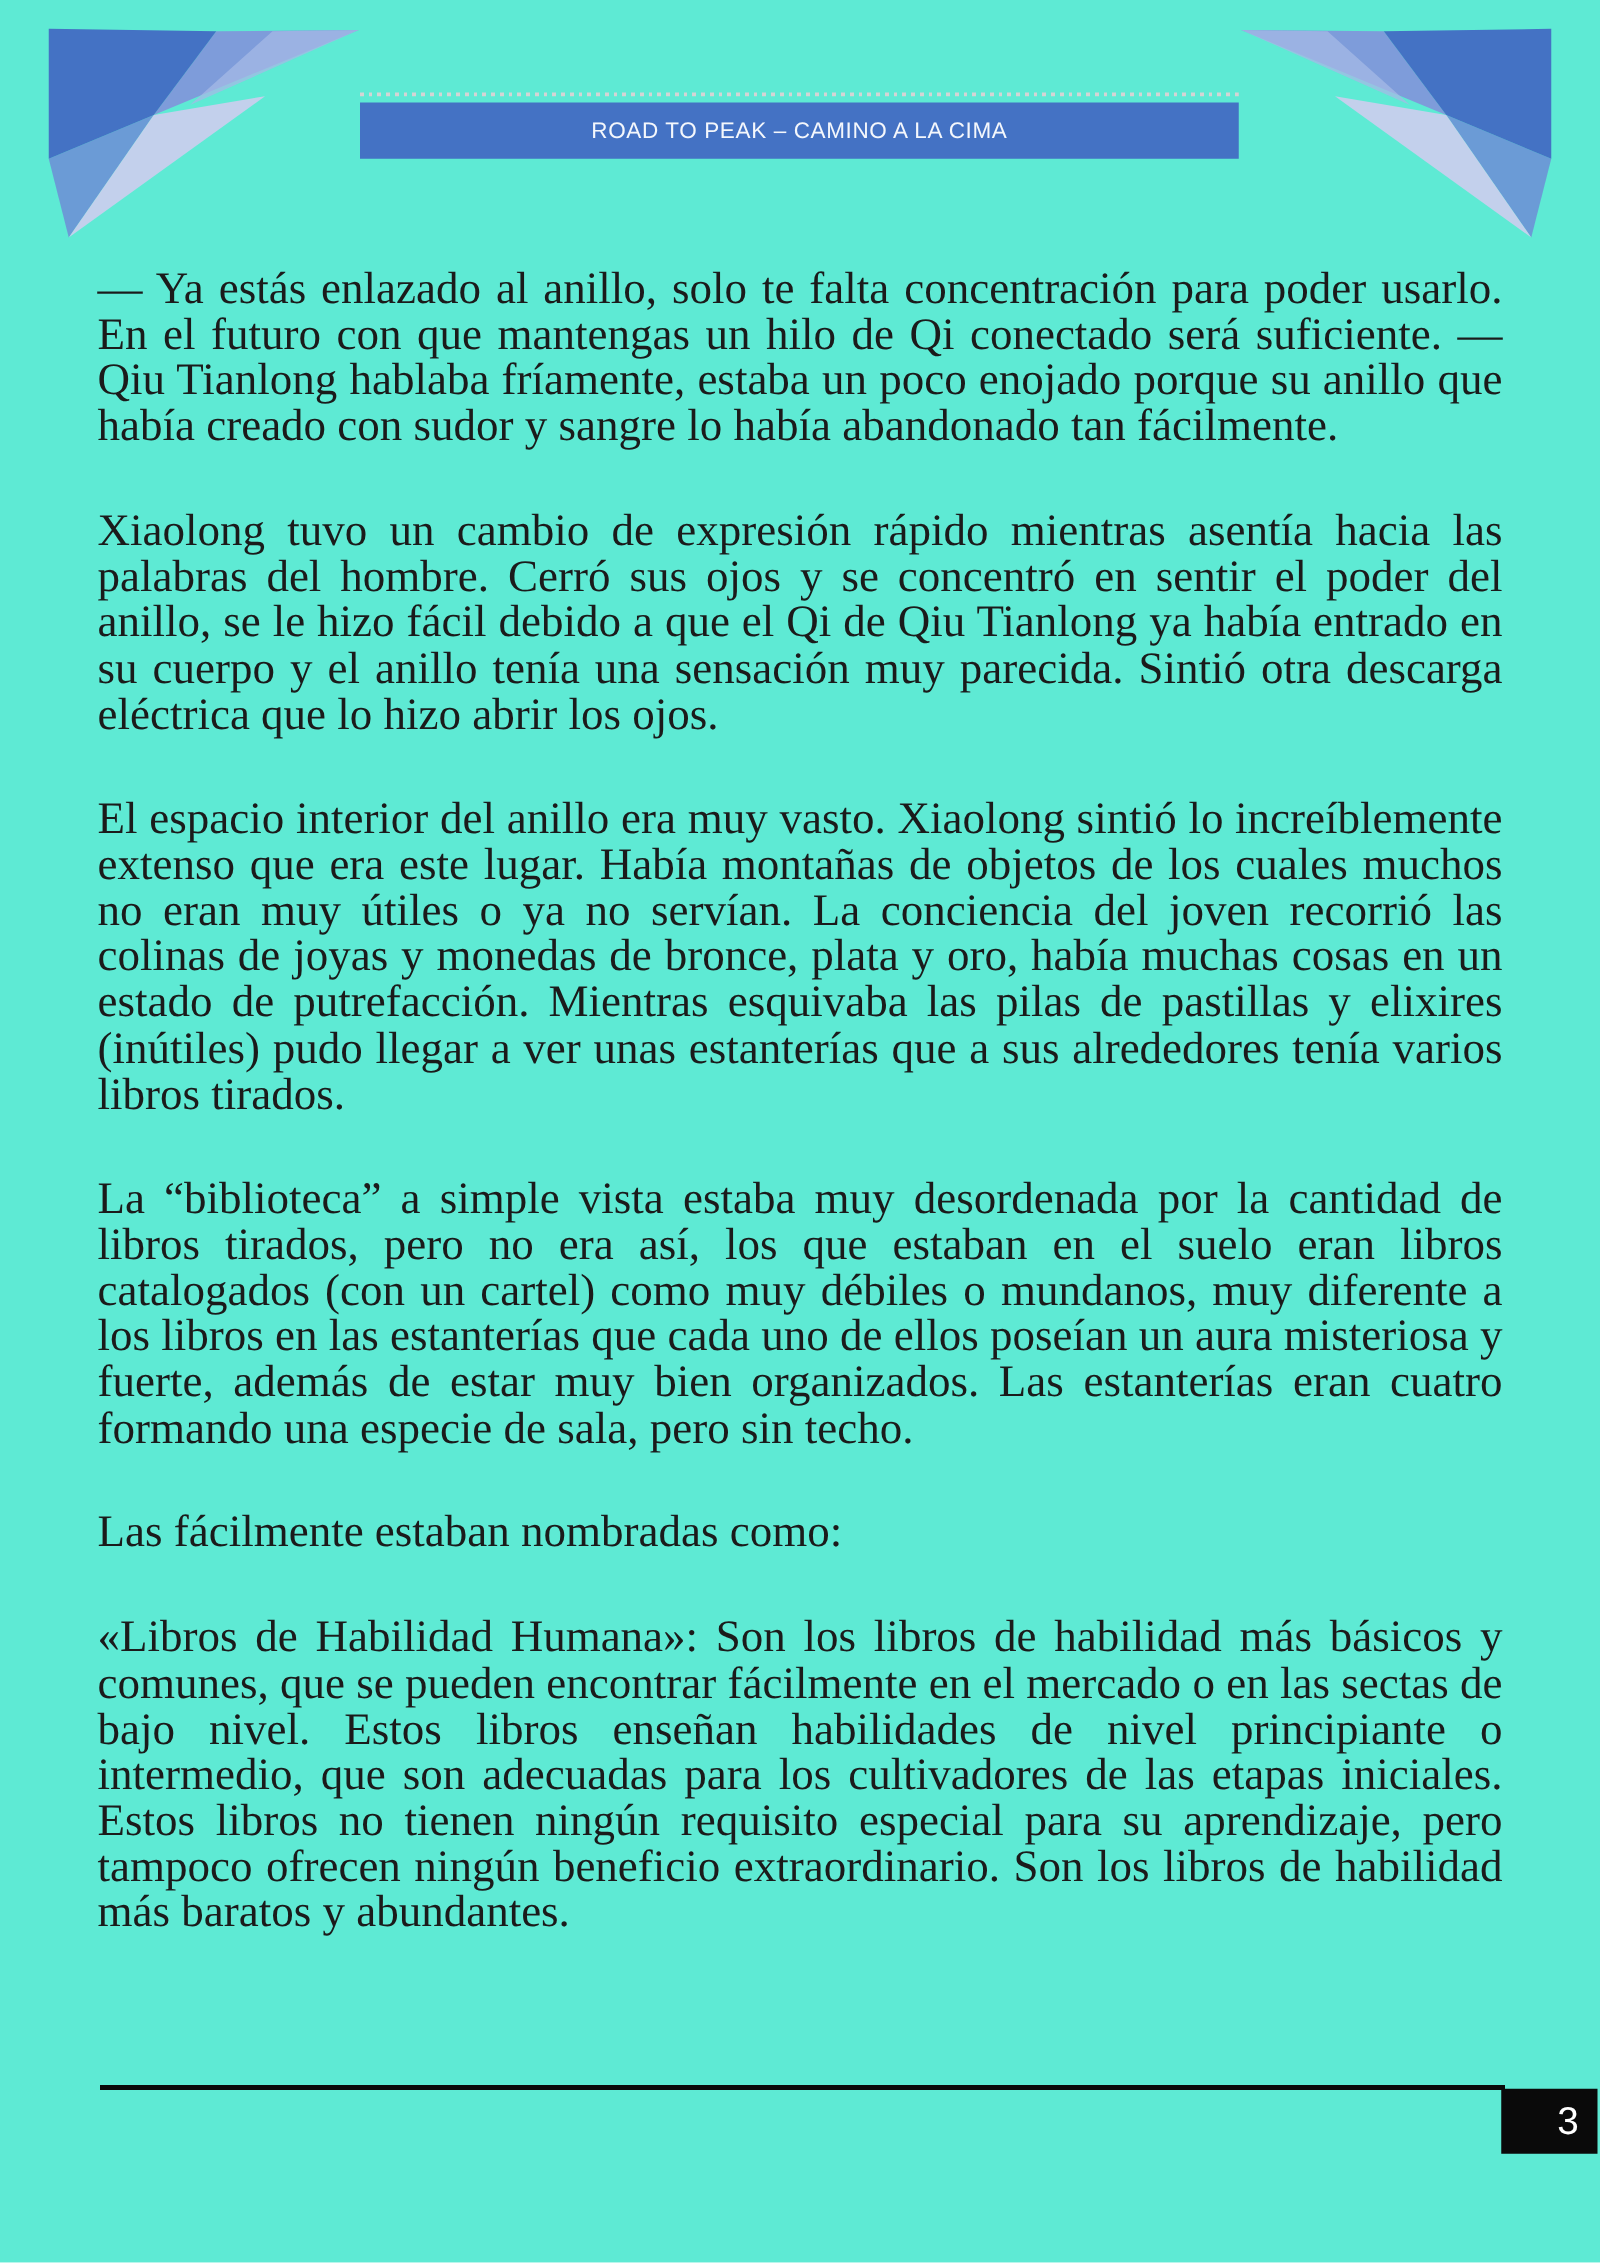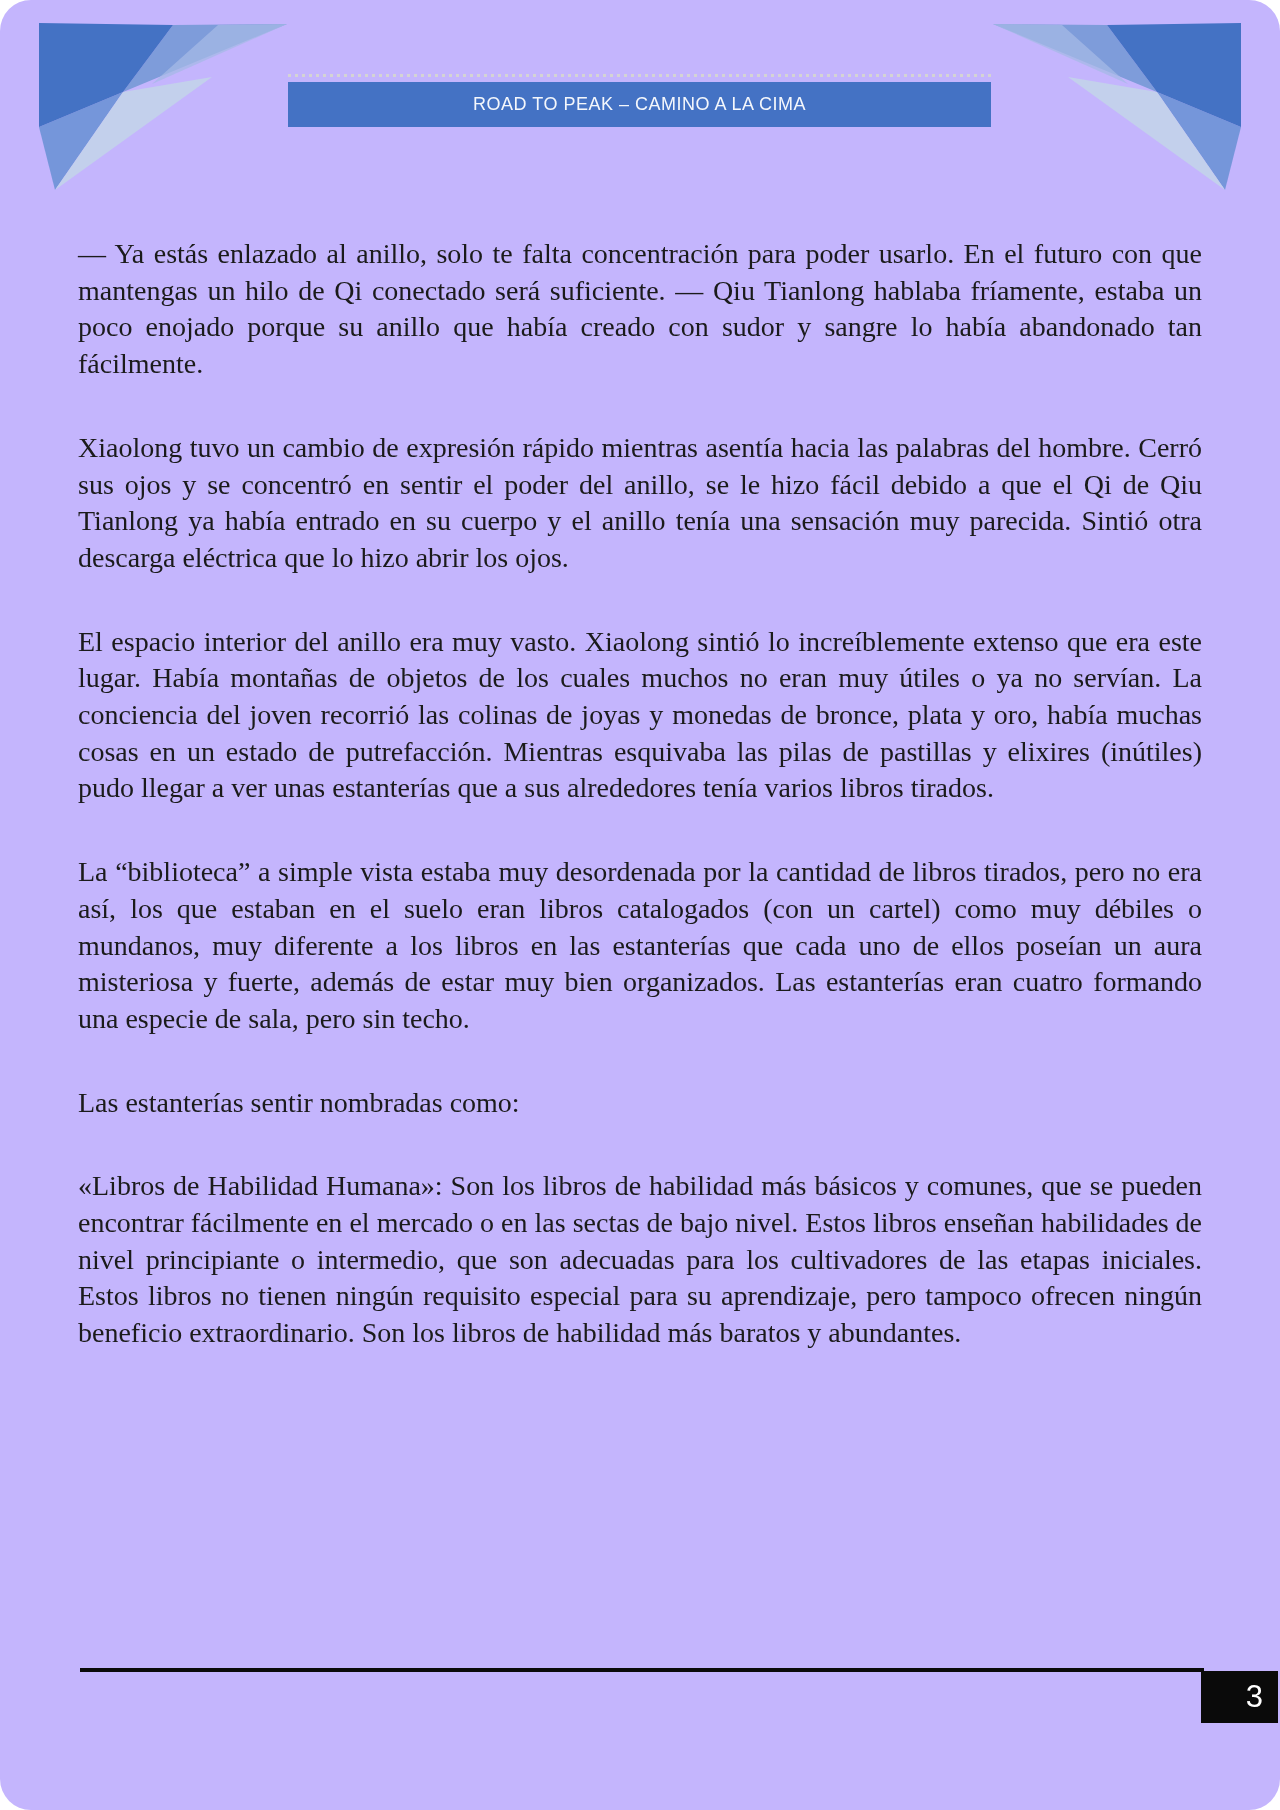--- a/index.html
+++ b/index.html
@@ -12,48 +12,46 @@
     --body-text:#1B1B1B;
     --footer-bar:#0A0A0A;
     --page-number-bg:#0A0A0A;
     --page-number-text:#FFFFFF;
     --dotted-line:#D4D4D4;
   }
   html,body{margin:0;padding:0;background:#ffffff;}
   .page{
     position:relative;
     width:1280px;height:1810px;
-    background:#c4b5fd;
+    background:#5eead4;
     overflow:hidden;
     font-family:"Liberation Serif", serif;
-    border-radius:31px;
   }
   .corner-deco{
     position:absolute;top:0;left:0;width:1280px;height:200px;
     pointer-events:none;
   }
   .dotted-strip{
     position:absolute;left:288px;top:74px;width:703px;height:3px;
     background:repeating-linear-gradient(to right,
       var(--dotted-line) 0 3px, transparent 3px 7px);
   }
   .banner{
     position:absolute;left:288px;top:82px;width:703px;height:45px;
     background:var(--accent-blue);
     display:flex;align-items:center;justify-content:center;
     font-family:"Liberation Sans", sans-serif;
     font-size:18px;letter-spacing:0.5px;
     color:var(--banner-text);
   }
   .body-text{
     position:absolute;left:78px;top:212px;width:1124px;
-    font-size:28px;line-height:36.7px;
+    font-size:36px;line-height:36.7px;
     color:var(--body-text);
     text-align:justify;
-    margin-top:24px;
   }
   .body-text p{margin:0 0 47px 0;}
   .body-text p:last-child{margin-bottom:0;}
   .footer-rule{
     position:absolute;left:80px;top:1668px;width:1124px;height:4px;
     background:var(--footer-bar);
   }
   .page-number-box{
     position:absolute;left:1201px;top:1671px;width:77px;height:52px;
     background:var(--page-number-bg);
@@ -89,21 +87,21 @@
 
   <div class="banner">
     <span>ROAD TO PEAK – CAMINO A LA CIMA</span>
   </div>
 
   <div class="body-text">
     <p>— Ya estás enlazado al anillo, solo te falta concentración para poder usarlo. En el futuro con que mantengas un hilo de Qi conectado será suficiente. — Qiu Tianlong hablaba fríamente, estaba un poco enojado porque su anillo que había creado con sudor y sangre lo había abandonado tan fácilmente.</p>
     <p>Xiaolong tuvo un cambio de expresión rápido mientras asentía hacia las palabras del hombre. Cerró sus ojos y se concentró en sentir el poder del anillo, se le hizo fácil debido a que el Qi de Qiu Tianlong ya había entrado en su cuerpo y el anillo tenía una sensación muy parecida. Sintió otra descarga eléctrica que lo hizo abrir los ojos.</p>
     <p>El espacio interior del anillo era muy vasto. Xiaolong sintió lo increíblemente extenso que era este lugar. Había montañas de objetos de los cuales muchos no eran muy útiles o ya no servían. La conciencia del joven recorrió las colinas de joyas y monedas de bronce, plata y oro, había muchas cosas en un estado de putrefacción. Mientras esquivaba las pilas de pastillas y elixires (inútiles) pudo llegar a ver unas estanterías que a sus alrededores tenía varios libros tirados.</p>
     <p>La “biblioteca” a simple vista estaba muy desordenada por la cantidad de libros tirados, pero no era así, los que estaban en el suelo eran libros catalogados (con un cartel) como muy débiles o mundanos, muy diferente a los libros en las estanterías que cada uno de ellos poseían un aura misteriosa y fuerte, además de estar muy bien organizados. Las estanterías eran cuatro formando una especie de sala, pero sin techo.</p>
-    <p>Las estanterías sentir nombradas como:</p>
+    <p>Las fácilmente estaban nombradas como:</p>
     <p>«Libros de Habilidad Humana»: Son los libros de habilidad más básicos y comunes, que se pueden encontrar fácilmente en el mercado o en las sectas de bajo nivel. Estos libros enseñan habilidades de nivel principiante o intermedio, que son adecuadas para los cultivadores de las etapas iniciales. Estos libros no tienen ningún requisito especial para su aprendizaje, pero tampoco ofrecen ningún beneficio extraordinario. Son los libros de habilidad más baratos y abundantes.</p>
   </div>
 
   <div class="footer-rule"></div>
 
   <div class="page-number-box">
     <span>3</span>
   </div>
 
 </div>

